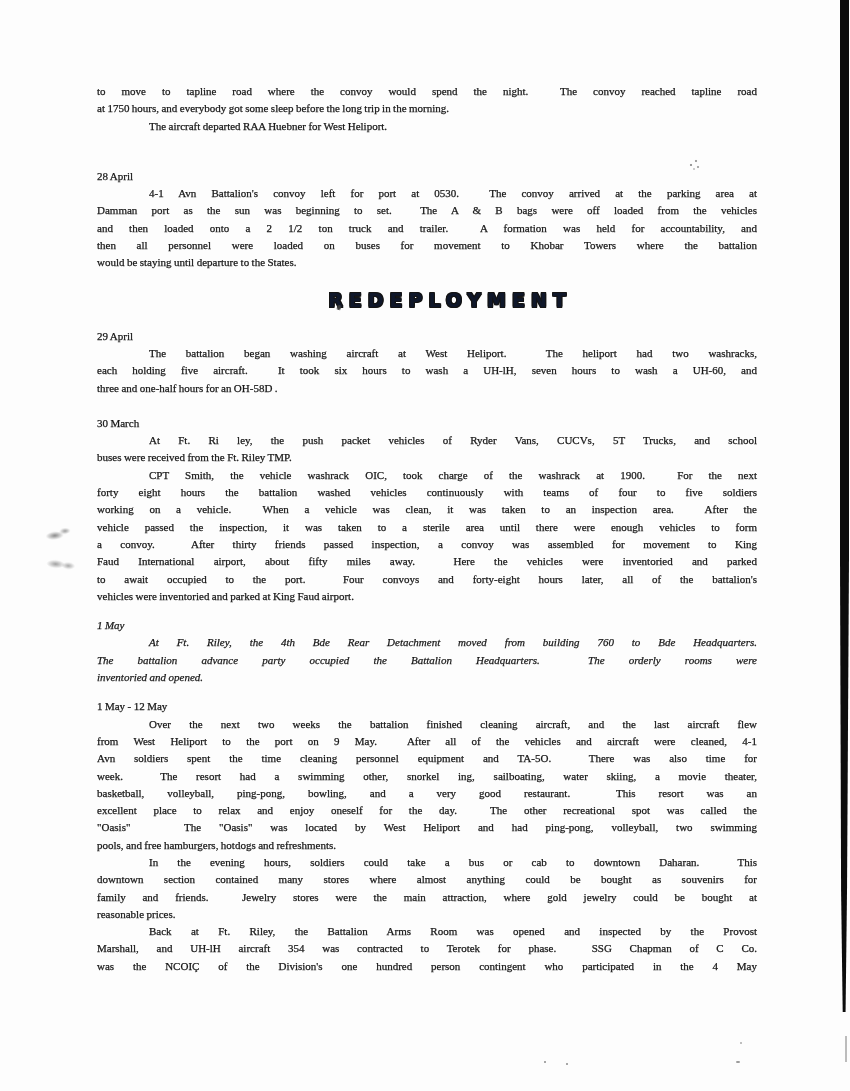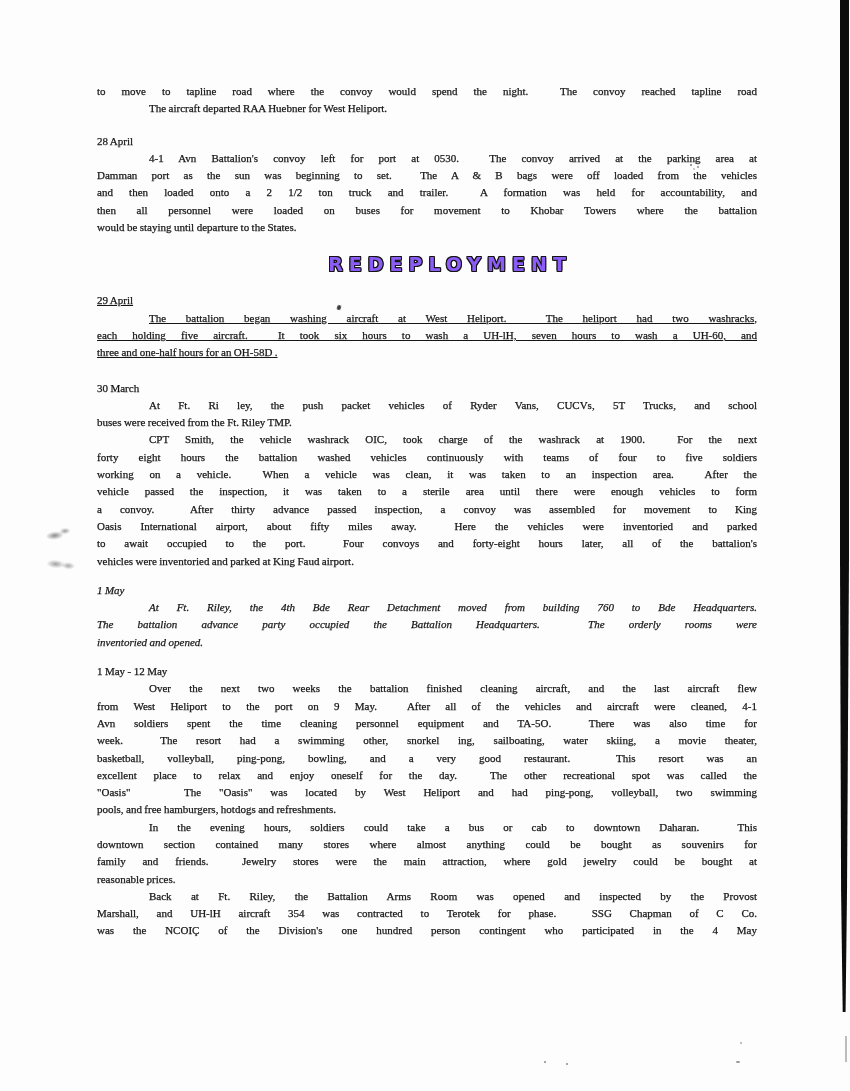--- a/index.html
+++ b/index.html
@@ -17,35 +17,35 @@
   .line,.heading{
     font-size:11px;
     line-height:17.3px;
     white-space:pre-wrap;
     word-spacing:-0.3px;
     -webkit-text-stroke:.25px #1b1b1b;
   }
   .line{text-align:left;}
   .line.full{text-align:justify;text-align-last:justify;}
   .line.indent{text-indent:52px;}
-  .sec-1{margin-top:15px;}
-  .sec-2{margin-top:3px;text-decoration:underline;}
+  .sec-1{margin-top:33px;}
+  .sec-2{margin-top:3px;}
   .sec-3{margin-top:18px;}
   .sec-4{margin-top:12px;font-style:italic;}
   .sec-5{margin-top:12px;}
   .banner{
     margin:15px 0;
     height:26px;line-height:26px;
     text-align:center;
     padding-left:46px;
     font-family:"DejaVu Sans","Liberation Sans",sans-serif;
     font-weight:700;
     font-size:19px;
     letter-spacing:6px;
-    color:#8b5cf6;
+    color:#0f172a;
     -webkit-text-stroke:0;
     text-shadow:
       -1px 0 #141414, 1px 0 #141414, 0 -1px #141414, 0 1px #141414,
       -1px -1px #141414, 1px 1px #141414, -1px 1px #141414, 1px -1px #141414;
   }
   
   .blackbar{
     position:absolute;left:840px;top:0;width:9px;height:1012px;
     background:#0c0c0c;
     clip-path:polygon(0 0,100% 0,100% 55%,78% 88%,62% 100%,30% 100%,12% 88%,0 55%);
@@ -82,20 +82,21 @@
   .dot3{left:736px;top:1061px;width:4px;height:2px;background:#9a9a9a;border-radius:40%;}
   .dot4{left:740px;top:1042px;width:2px;height:2px;background:#aaa;}
 </style>
 </head>
 <body>
 
 <div class="page">
   <div class="content">
       <div class="section sec-0">
         <div class="line full">to move to tapline road where the convoy would spend the night.  The convoy reached tapline road</div>
+        <div class="line">at 1750 hours, and everybody got some sleep before the long trip in the morning.</div>
         <div class="line indent">The aircraft departed RAA Huebner for West Heliport.</div>
       </div>
       <div class="section sec-1">
         <div class="heading">28 April</div>
         <div class="line indent full">4-1 Avn Battalion's convoy left for port at 0530.  The convoy arrived at the parking area at</div>
         <div class="line full">Damman port as the sun was beginning to set.  The A &amp; B bags were off loaded from the vehicles</div>
         <div class="line full">and then loaded onto a 2 1/2 ton truck and trailer.  A formation was held for accountability, and</div>
         <div class="line full">then all personnel were loaded on buses for movement to Khobar Towers where the battalion</div>
         <div class="line">would be staying until departure to the States.</div>
       </div>
@@ -107,22 +108,22 @@
         <div class="line">three and one-half hours for an OH-58D .</div>
       </div>
       <div class="section sec-3">
         <div class="heading">30 March</div>
         <div class="line indent full">At Ft. Ri ley, the push packet vehicles of Ryder Vans, CUCVs, 5T Trucks, and school</div>
         <div class="line">buses were received from the Ft. Riley TMP.</div>
         <div class="line indent full">CPT Smith, the vehicle washrack OIC, took charge of the washrack at 1900.  For the next</div>
         <div class="line full">forty eight hours the battalion washed vehicles continuously with teams of four to five soldiers</div>
         <div class="line full">working on a vehicle.  When a vehicle was clean, it was taken to an inspection area.  After the</div>
         <div class="line full">vehicle passed the inspection, it was taken to a sterile area until there were enough vehicles to form</div>
-        <div class="line full">a convoy.  After thirty advance passed inspection, a convoy was assembled for movement to King</div>
-        <div class="line full">Oasis International airport, about fifty miles away.  Here the vehicles were inventoried and parked</div>
+        <div class="line full">a convoy.  After thirty friends passed inspection, a convoy was assembled for movement to King</div>
+        <div class="line full">Faud International airport, about fifty miles away.  Here the vehicles were inventoried and parked</div>
         <div class="line full">to await occupied to the port.  Four convoys and forty-eight hours later, all of the battalion's</div>
         <div class="line">vehicles were inventoried and parked at King Faud airport.</div>
       </div>
       <div class="section sec-4">
         <div class="heading">1 May</div>
         <div class="line indent full">At Ft. Riley, the 4th Bde Rear Detachment moved from building 760 to Bde Headquarters.</div>
         <div class="line full">The battalion advance party occupied the Battalion Headquarters.  The orderly rooms were</div>
         <div class="line">inventoried and opened.</div>
       </div>
       <div class="section sec-5">

